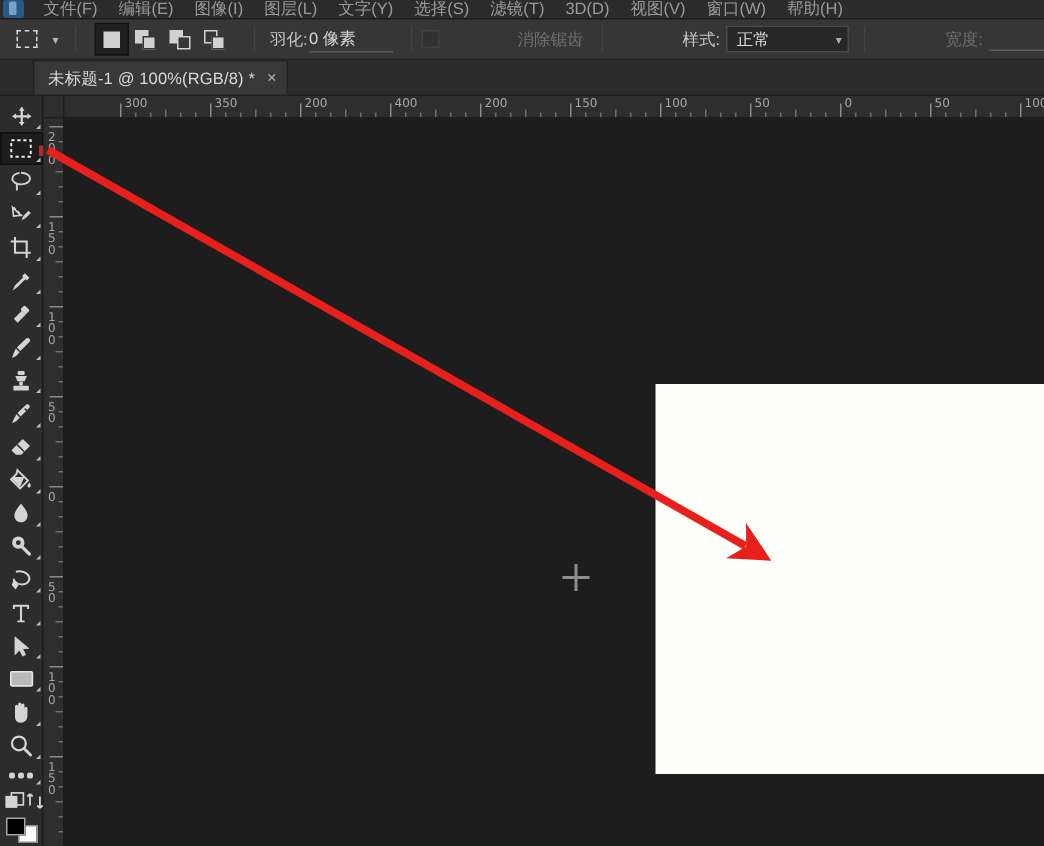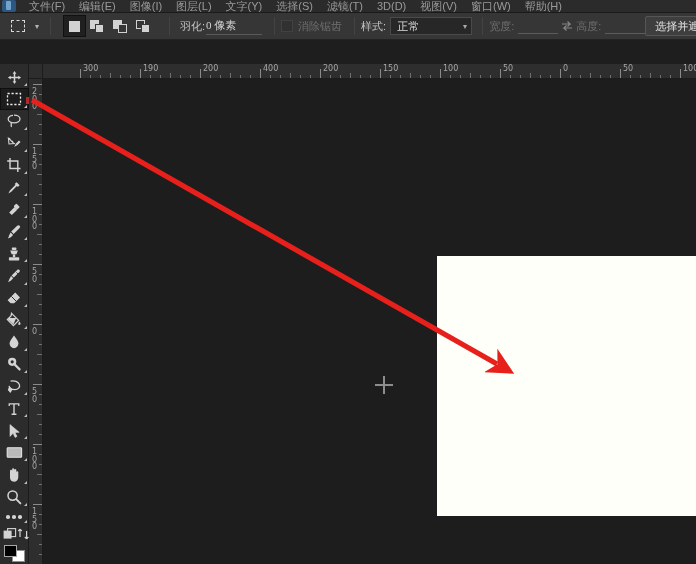--- a/index.html
+++ b/index.html
@@ -63,23 +63,23 @@
   .sq-two i {
     position:absolute; display:block; width:9px; height:9px; box-sizing:border-box;
   }
   .b2 i:nth-child(1){ left:0; top:0; background:#d2d2d2; }
   .b2 i:nth-child(2){ left:5px; top:4px; background:#d2d2d2; border:1px solid #363636; }
   .b3 i:nth-child(1){ left:0; top:0; background:#d2d2d2; }
   .b3 i:nth-child(2){ left:5px; top:4px; background:#363636; border:1.5px solid #d2d2d2; }
   .b4 i:nth-child(1){ left:0; top:0; background:#363636; border:1.5px solid #d2d2d2; }
   .b4 i:nth-child(2){ left:5px; top:4px; background:#d2d2d2; border:1px solid #363636; }
 
-  .opt-label { color:#c4c4c4; font-size:11px; white-space:nowrap; flex:none; }
+  .opt-label { color:#c4c4c4; font-size:11px; white-space:nowrap; flex:none;margin-left:47px; }
   .opt-label.dim { color:#6f6f6f; }
-  .opt-value  { color:#d6d6d6; font-size:11px; white-space:nowrap; flex:none;font-family:Liberation Serif, serif; }
+  .opt-value  { color:#d6d6d6; font-size:11px; white-space:nowrap; flex:none; }
   .opt-underline {
     border-bottom:1px solid #5a5a5a; padding-bottom:1px; margin-left:1px;
   }
   .chk {
     width:12px; height:12px; background:#2e2e2e; border:1px solid #4b4b4b;
     flex:none; margin-right:5px; opacity:.55;
   }
   .select-box {
     height:18px; min-width:82px; background:#272727; border:1px solid #4a4a4a;
     display:flex; align-items:center; justify-content:space-between;
@@ -285,20 +285,26 @@
         <path d="M12 8 h-8 l2.5 -2.5 M4 8 l2.5 2.5" stroke="#9a9a9a" stroke-width="1.2" fill="none"></path>
       </svg>
     </div>
 
     <div class="opt-label dim">高度:</div>
     <div class="field-flat"></div>
 
     <div class="select-mask-btn">选择并遮住</div>
   </div>
 
+  <div class="tabbar">
+    <div class="doc-tab">
+      <span class="tx">未标题-1 @ 100%(RGB/8) *</span>
+      <span class="cl">×</span>
+    </div>
+  </div>
 
   <div class="toolpanel">
 
     <div class="tool">
       <svg width="15" height="15" viewBox="0 0 16 16">
           <path d="M8 1 L10 4 H8.8 V7.2 H12 V6 L15 8 L12 10 V8.8 H8.8 V12 H10 L8 15 L6 12 H7.2 V8.8 H4 V10 L1 8 L4 6 V7.2 H7.2 V4 H6 Z" fill="#d4d4d4"></path>
         </svg>
     </div>
 
     <div class="tool sel">
@@ -467,21 +473,21 @@
 
   <div class="ruler-h">
     <div class="tick major" style="left:37px"></div>
       <div class="lbl" style="left:40px">300</div>
     <div class="tick minor" style="left:47px"></div>
       <div class="tick minor" style="left:57px"></div>
       <div class="tick mid" style="left:67px"></div>
       <div class="tick minor" style="left:77px"></div>
       <div class="tick minor" style="left:87px"></div>
     <div class="tick major" style="left:97px"></div>
-      <div class="lbl" style="left:100px">190</div>
+      <div class="lbl" style="left:100px">350</div>
     <div class="tick minor" style="left:107px"></div>
       <div class="tick minor" style="left:117px"></div>
       <div class="tick mid" style="left:127px"></div>
       <div class="tick minor" style="left:137px"></div>
       <div class="tick minor" style="left:147px"></div>
     <div class="tick major" style="left:157px"></div>
       <div class="lbl" style="left:160px">200</div>
     <div class="tick minor" style="left:167px"></div>
       <div class="tick minor" style="left:177px"></div>
       <div class="tick mid" style="left:187px"></div>

